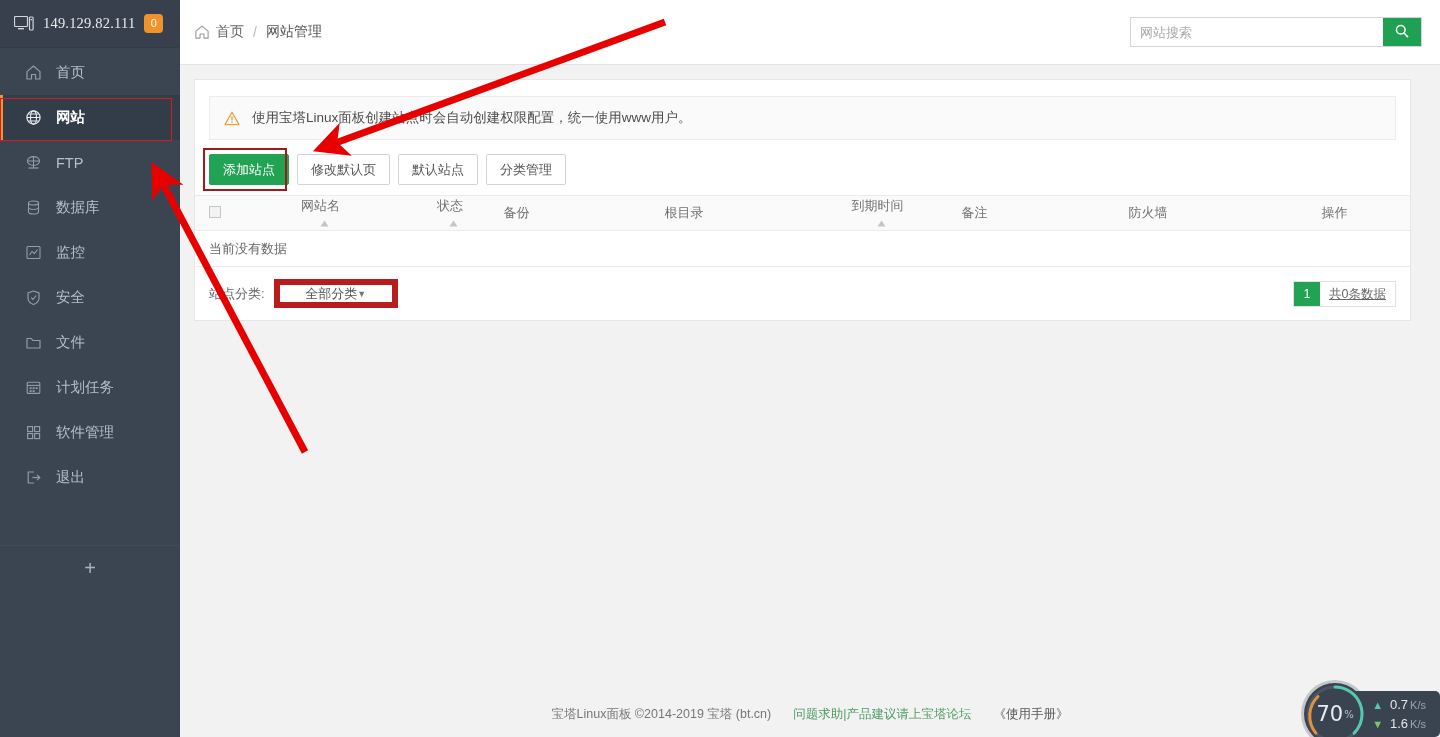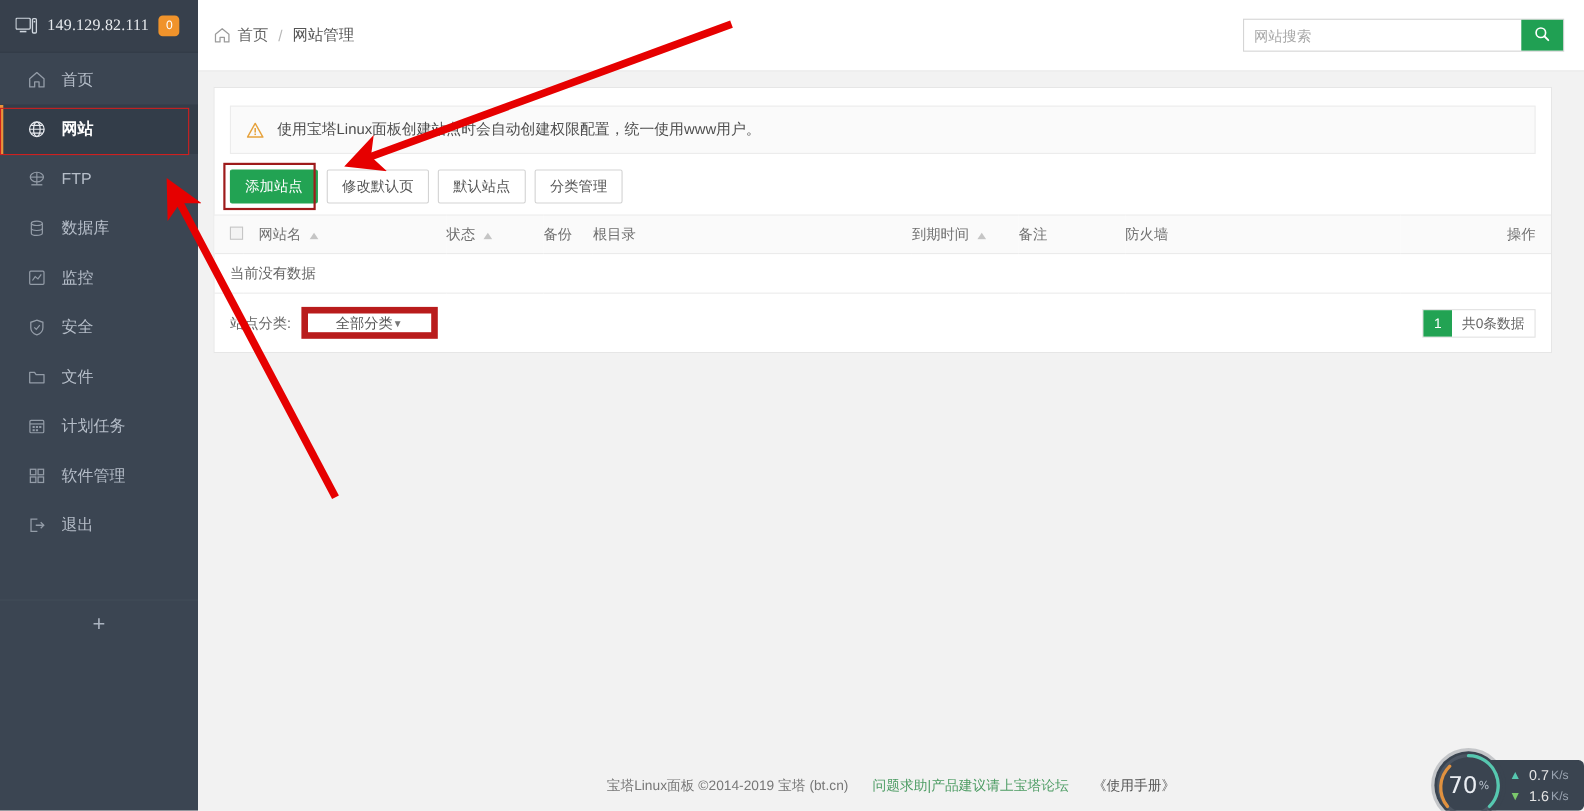--- a/index.html
+++ b/index.html
@@ -116,21 +116,21 @@
     position: absolute; left: 8px; top: 8px; width: 84px; height: 43px;
     border: 2px solid #9e1b1b; pointer-events: none;
   }
 
   table#sites { width: 100%; border-collapse: collapse; }
   table#sites thead th {
     background: #fafafa; border-top: 1px solid #ebebeb; border-bottom: 1px solid #ebebeb;
     height: 35px; font-size: 13px; color: #707070; font-weight: normal;
     text-align: left; padding: 0;
   }
-  table#sites thead th .th-in { display: flex; align-items: center; }
+  table#sites thead th .th-in { display: flex; align-items: center; flex-direction: column; }
   .sort-caret { margin-left: 7px; opacity: .55; }
   .hdr-check {
     width: 12px; height: 12px; border: 1px solid #c6c6c6; background: #f3f3f3;
     display: inline-block; cursor: pointer;
   }
   #empty-row td {
     height: 36px; font-size: 13px; color: #666; padding-left: 14px;
     border-bottom: 1px solid #ebebeb;
   }
 
@@ -144,21 +144,21 @@
     background: #fff; font-size: 13px; color: #555; display: flex;
     align-items: center; padding: 0 8px; justify-content: center; cursor: pointer;
   }
   #cat-select .caret { font-size: 9px; color: #777; }
   #pager { display: flex; align-items: center; border: 1px solid #e2e2e2; height: 26px; }
   #pager .pg-num {
     background: #22a353; color: #fff; min-width: 26px; height: 24px;
     line-height: 24px; text-align: center; font-size: 12.5px; cursor: pointer;
   }
   #pager .pg-total {
-    padding: 0 9px; font-size: 12.5px; color: #666; line-height: 24px;
+    padding: 0 9px; font-size: 12.5px; color: #666; line-height: 24px; text-decoration: underline;
   }
 
   #footer {
     position: absolute; left: 0; bottom: 0; width: 1260px; height: 46px;
     display: flex; align-items: center; justify-content: center;
     font-size: 12.5px; color: #777; gap: 22px;
   }
   #footer a { color: #4d9c64; text-decoration: none; cursor: pointer; }
   #footer .manual { color: #555; }
 

